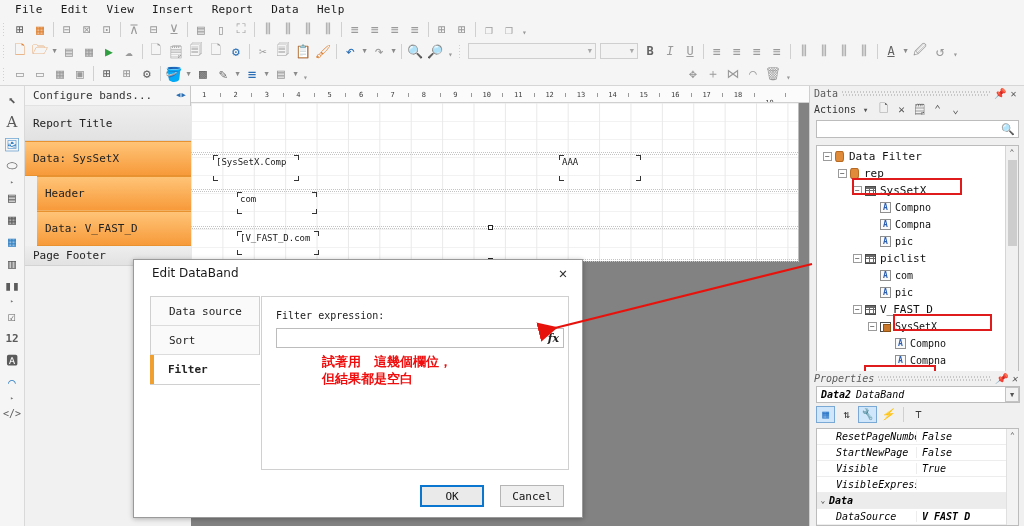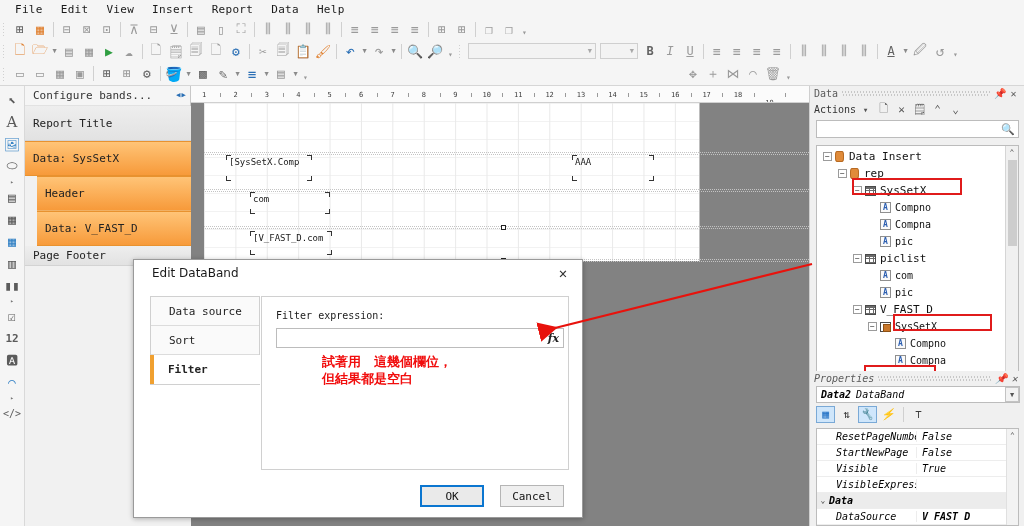--- a/index.html
+++ b/index.html
@@ -107,21 +107,21 @@
     display:flex; align-items:center; justify-content:center; gap:1px;
     color:#2a6fb5; font-size:7px;
   }
 
   
   .canvaswrap{
     position:absolute; left:191px; top:103px; width:618px; height:423px;
     background:#828282; overflow:hidden;
   }
   .page{
-    position:absolute; left:13px; top:0; width:496px; height:158px;
+    position:absolute; left:0; top:0; width:608px; height:158px;
     background:#fff;
     background-image:
       linear-gradient(to right, #e9e9e9 1px, transparent 1px),
       linear-gradient(to bottom, #f2f2f2 1px, transparent 1px);
     background-size:31.4px 18px;
     border-right:1px solid #bdbdbd;
   }
   .bandline{
     position:absolute; left:0; width:608px; height:4px;
     background-image:repeating-linear-gradient(to right,#c4c4c4 0 1px,transparent 1px 2px),
@@ -609,21 +609,21 @@
     <div class="searchbox">
       <input style="border: none; outline: none; flex: 1 1 0%; font-size: 10px; font-family: &quot;DejaVu Sans Mono&quot;, monospace; background: transparent;" placeholder="">
       <span style="color:#555;font-size:11px;">🔍</span>
     </div>
 
     <div class="tree">
       <div id="treebody" style="position:absolute;left:0;top:2px;width:190px;">
           <div class="tn" style="padding-left: 6px;">
             <span class="exp">−</span>
             <span class="dbi"></span>
-            <span style="font-size: 11px;">Data Insert</span>
+            <span style="font-size: 11px;">Data Filter</span>
           </div>
           <div class="tn" style="padding-left: 21px;">
             <span class="exp">−</span>
             <span class="dbi"></span>
             <span style="font-size: 11px;">rep</span>
           </div>
           <div class="tn" style="padding-left: 36px;">
             <span class="exp">−</span>
             <span class="tbi"></span>
             <span style="font-size: 11px;">SysSetX</span>

